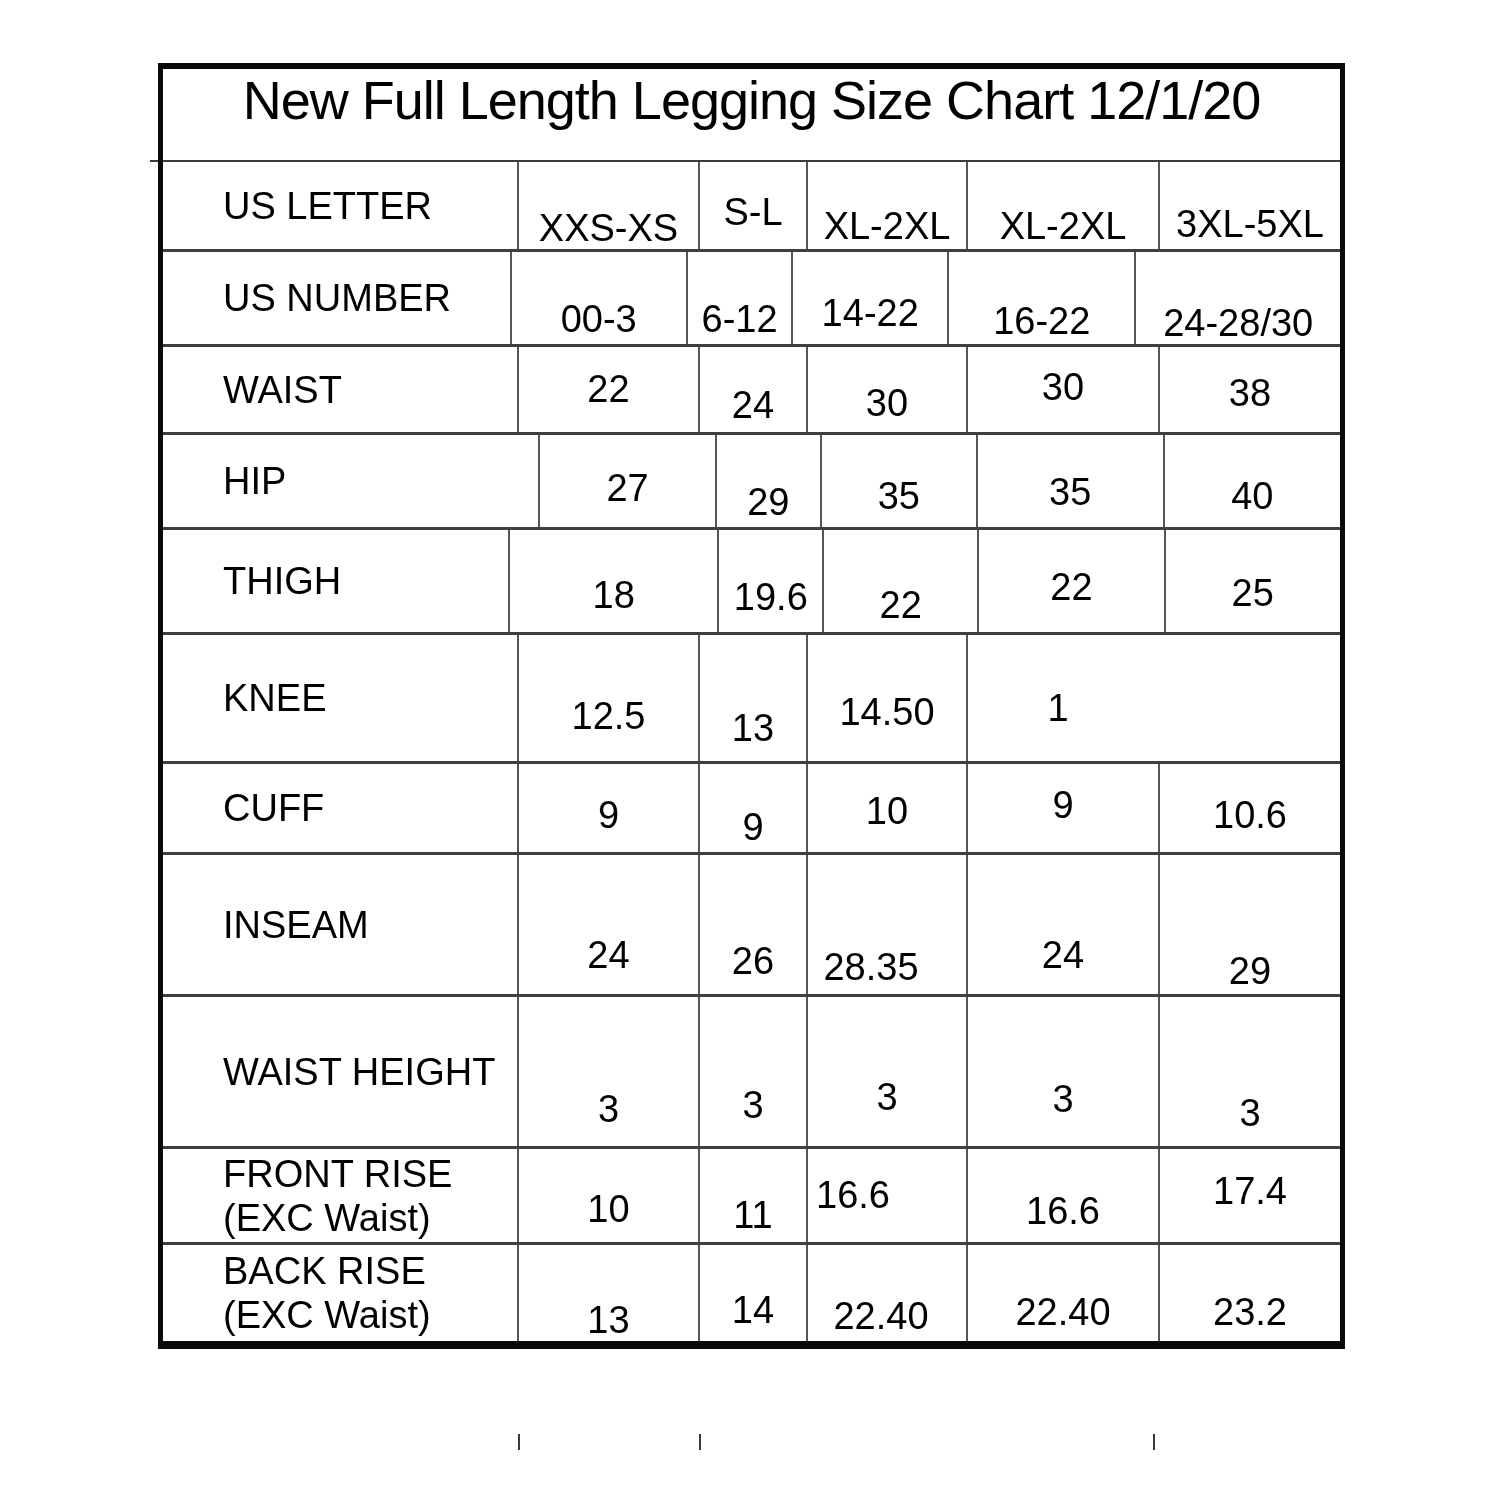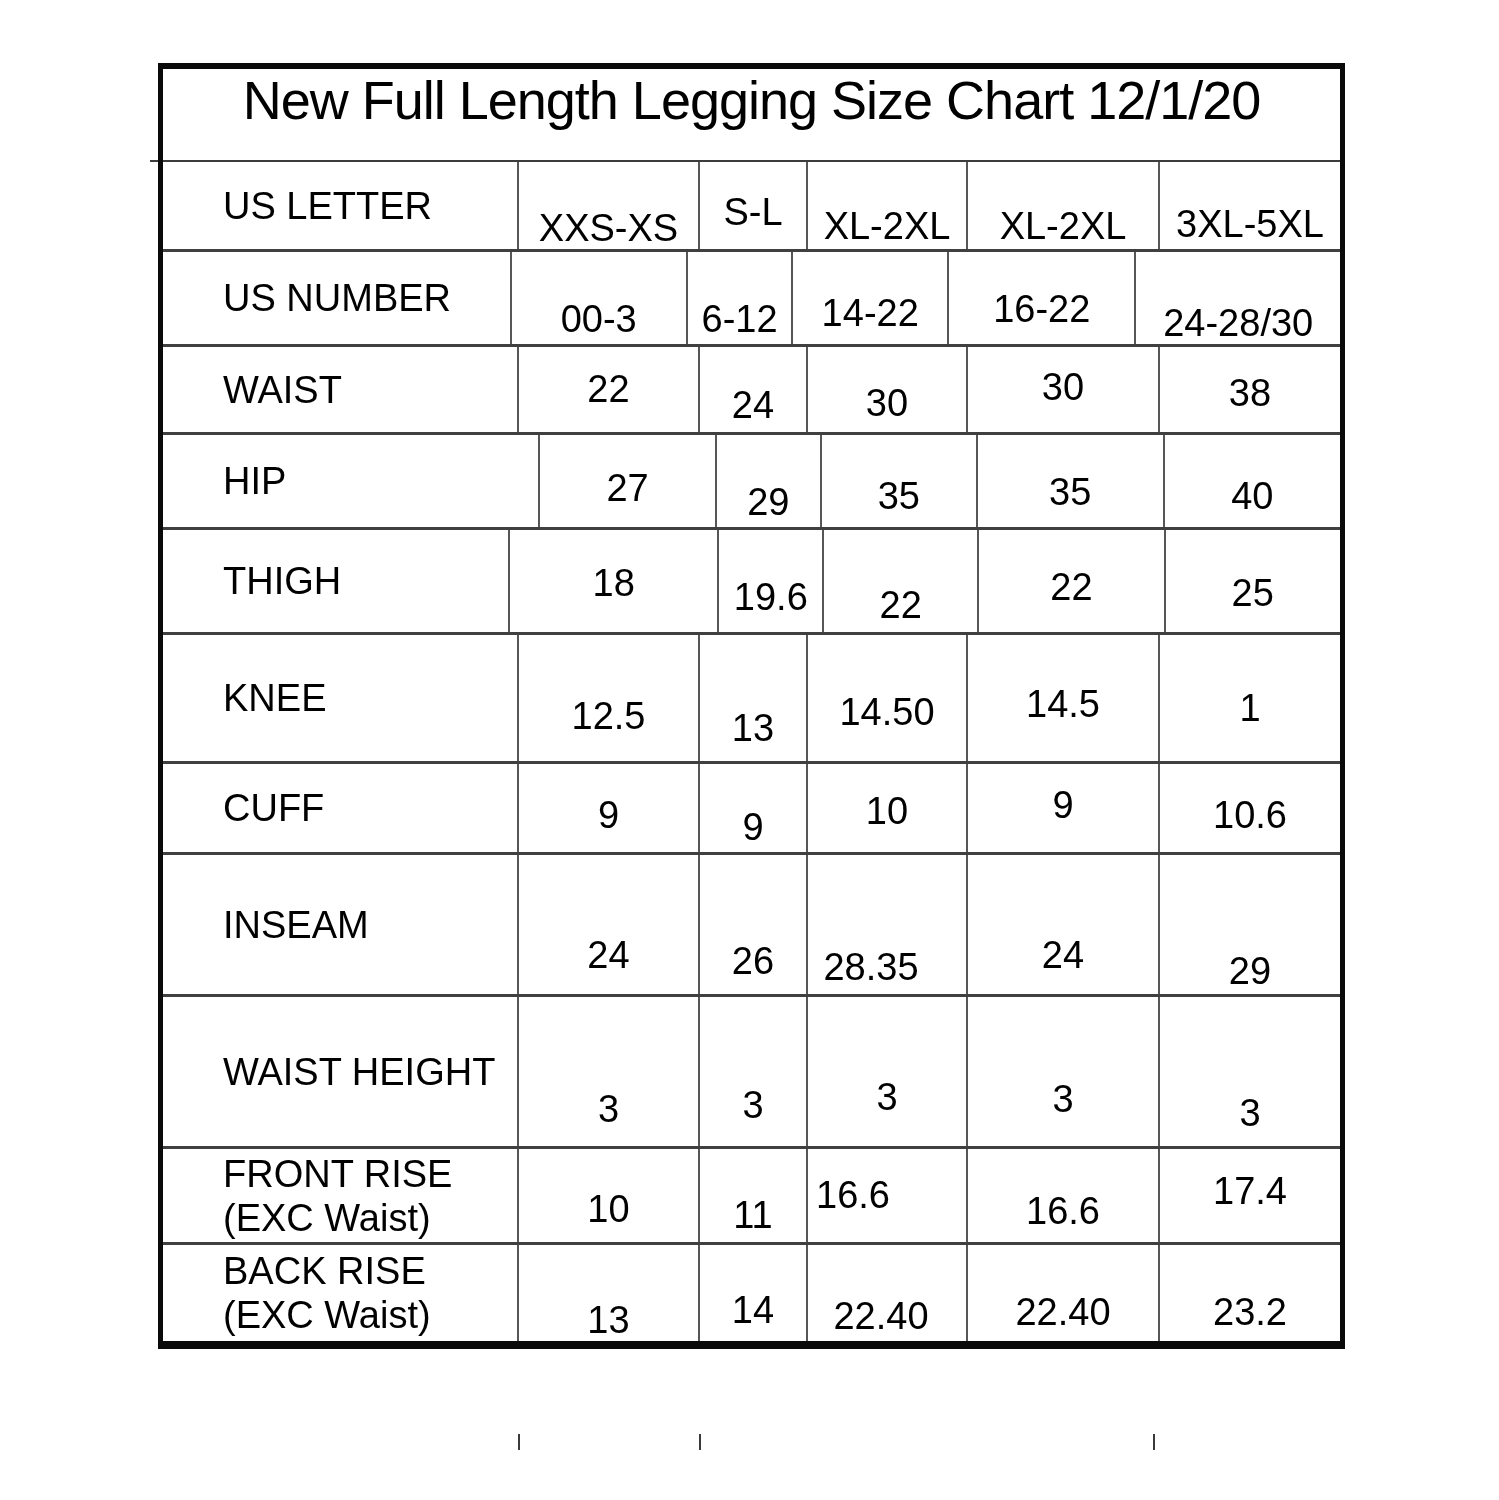--- a/index.html
+++ b/index.html
@@ -102,21 +102,21 @@
           </div>
           <div class="cell val-cell" style="width: 181px; padding-bottom: 6px;">
             <span>00-3</span>
           </div>
           <div class="cell val-cell" style="width: 108px; padding-bottom: 6px;">
             <span>6-12</span>
           </div>
           <div class="cell val-cell" style="width: 160px; padding-bottom: 12px;">
             <span>14-22</span>
           </div>
-          <div class="cell val-cell" style="width: 192px; padding-bottom: 16px;">
+          <div class="cell val-cell" style="width: 192px; padding-bottom: 4px;">
             <span>16-22</span>
           </div>
           <div class="cell val-cell" style="width: 209px; padding-bottom: 2px;">
             <span>24-28/30</span>
           </div>
         </div>
         <div class="data-row" style="height: 88px;">
           <div class="cell label-cell" style="width: 356px;">
             <span>WAIST</span>
           </div>
@@ -153,21 +153,21 @@
             <span>35</span>
           </div>
           <div class="cell val-cell" style="width: 180px; padding-bottom: 12px;">
             <span>40</span>
           </div>
         </div>
         <div class="data-row" style="height: 105px;">
           <div class="cell label-cell" style="width: 356px;">
             <span>THIGH</span>
           </div>
-          <div class="cell val-cell" style="width: 216px; padding-bottom: 30px;">
+          <div class="cell val-cell" style="width: 216px; padding-bottom: 18px;">
             <span>18</span>
           </div>
           <div class="cell val-cell" style="width: 108px; padding-bottom: 16px;">
             <span>19.6</span>
           </div>
           <div class="cell val-cell" style="width: 160px; padding-bottom: 8px;">
             <span>22</span>
           </div>
           <div class="cell val-cell" style="width: 192px; padding-bottom: 26px;">
             <span>22</span>
@@ -181,23 +181,20 @@
             <span>KNEE</span>
           </div>
           <div class="cell val-cell" style="width: 181px; padding-bottom: 26px;">
             <span>12.5</span>
           </div>
           <div class="cell val-cell" style="width: 108px; padding-bottom: 14px;">
             <span>13</span>
           </div>
           <div class="cell val-cell" style="width: 160px; padding-bottom: 30px;">
             <span>14.50</span>
-          </div>
-          <div class="cell val-cell" style="width: 192px; padding-bottom: 38px;">
-            <span>14.5</span>
           </div>
           <div class="cell val-cell" style="width: 180px; padding-bottom: 34px;">
             <span>1</span>
           </div>
         </div>
         <div class="data-row" style="height: 91px;">
           <div class="cell label-cell" style="width: 356px;">
             <span>CUFF</span>
           </div>
           <div class="cell val-cell" style="width: 181px; padding-bottom: 18px;">

